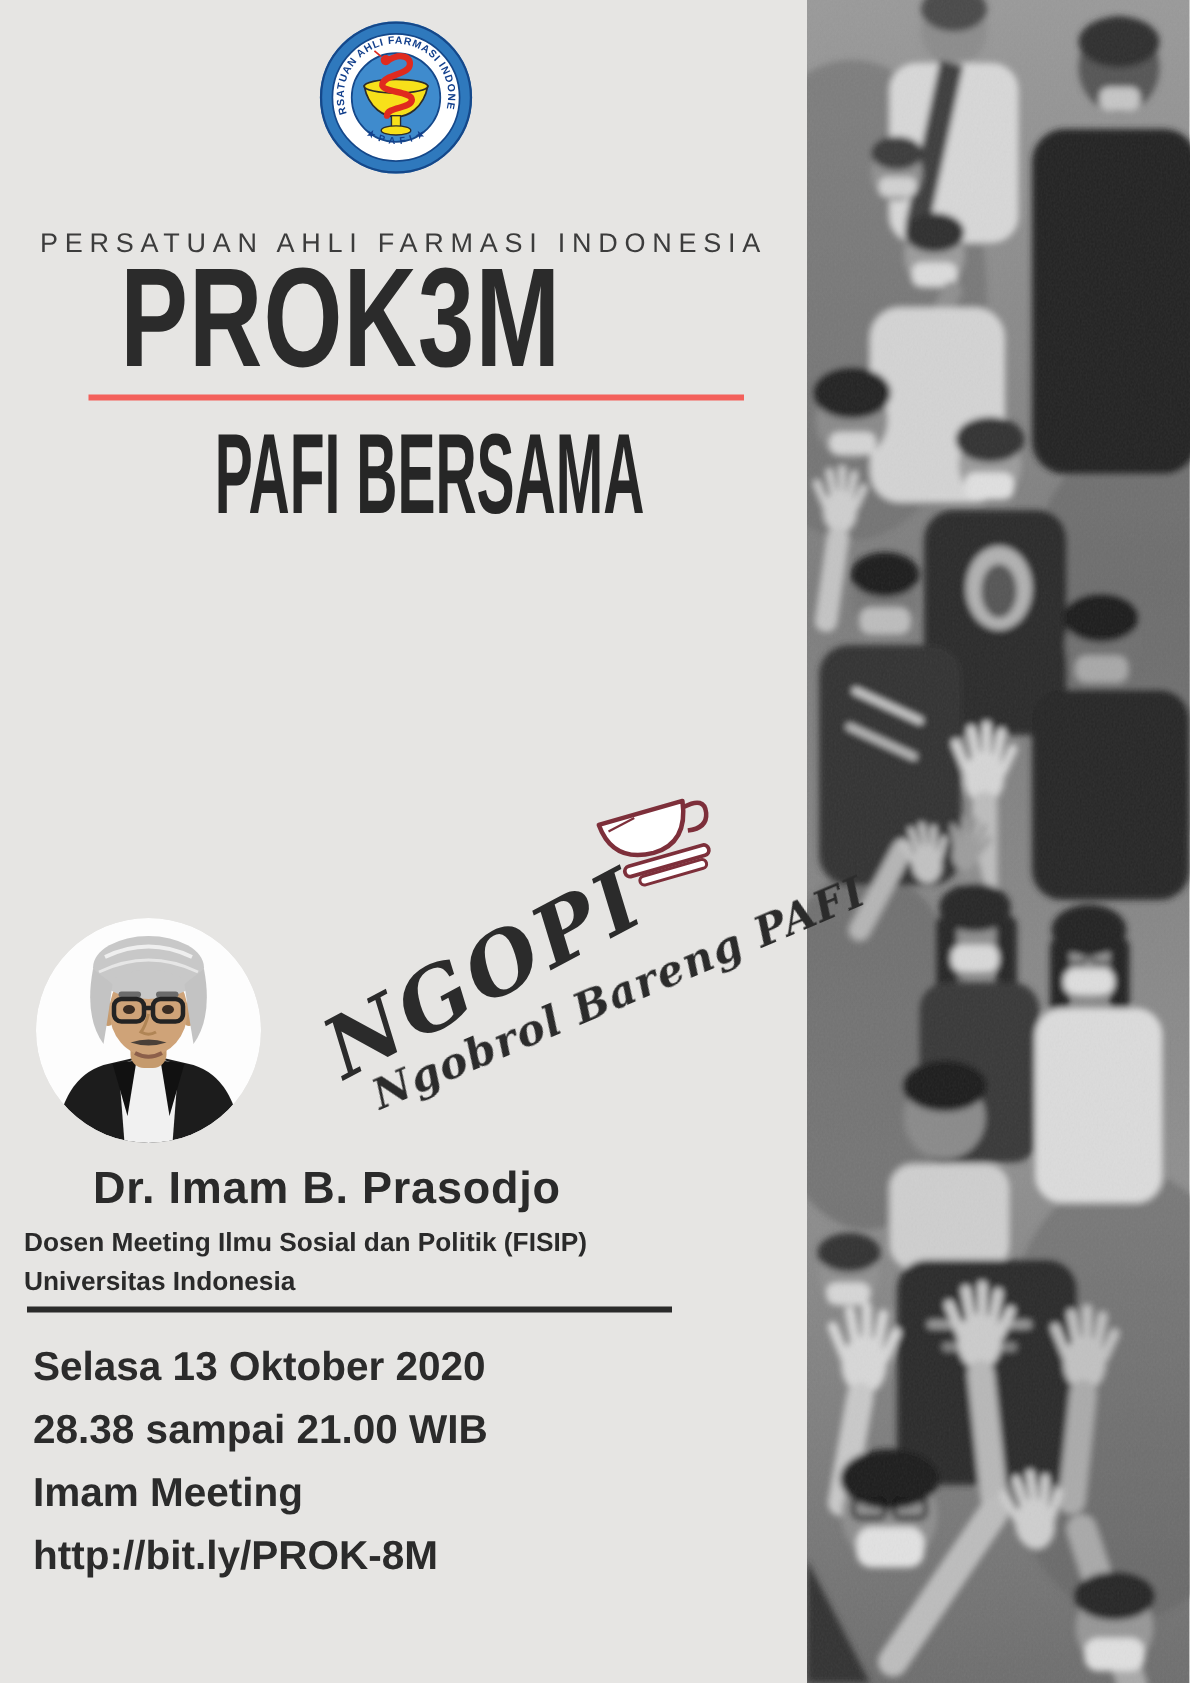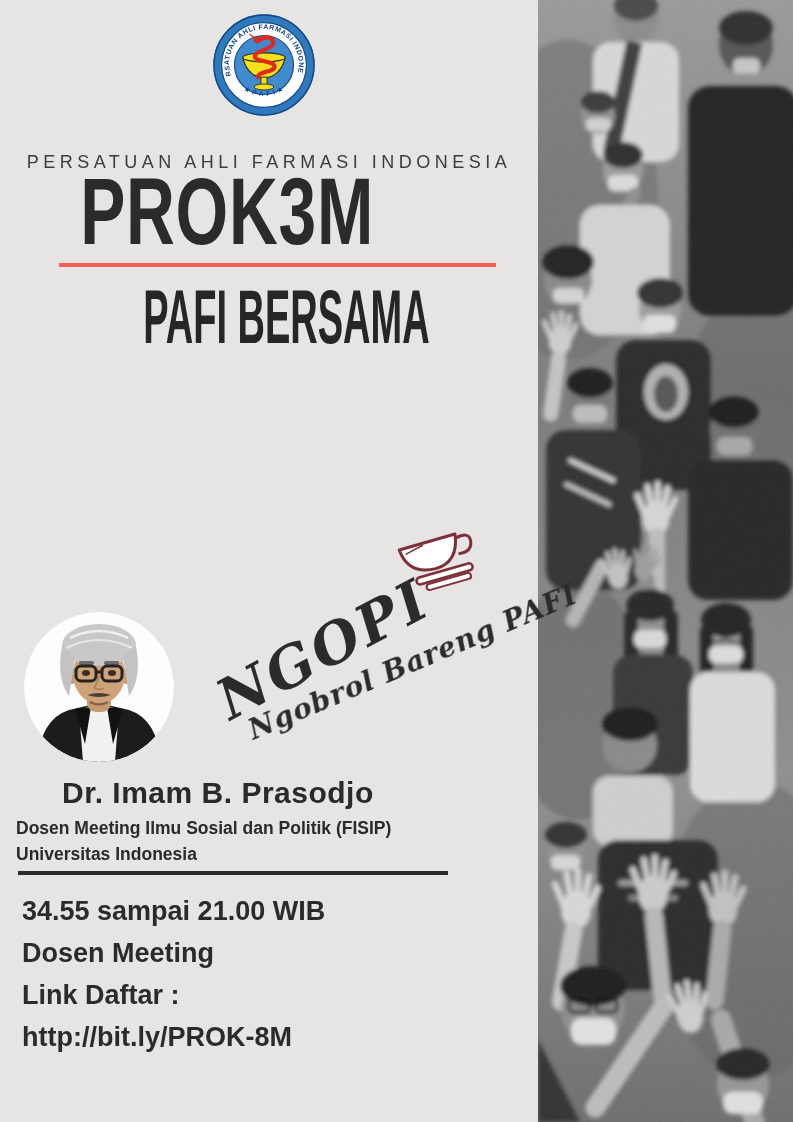--- a/index.html
+++ b/index.html
@@ -293,19 +293,19 @@
       </g>
     </svg>
   </div>
 
   <div class="abs speaker-name">Dr. Imam B. Prasodjo</div>
   <div class="abs speaker-role1">Dosen Meeting Ilmu Sosial dan Politik (FISIP)</div>
   <div class="abs speaker-role2">Universitas Indonesia</div>
   <div class="abs dark-line"></div>
 
   <div class="abs details">
-    <div>34.55 sampai 21.00 WIB</div>
-    <div>Dosen Meeting</div>
-    <div>Link Daftar :</div>
+    <div>Selasa 13 Oktober 2020</div>
+    <div>28.38 sampai 21.00 WIB</div>
+    <div>Imam Meeting</div>
     <div>http://bit.ly/PROK-8M</div>
   </div>
 
 </div>
 
 </body></html>

